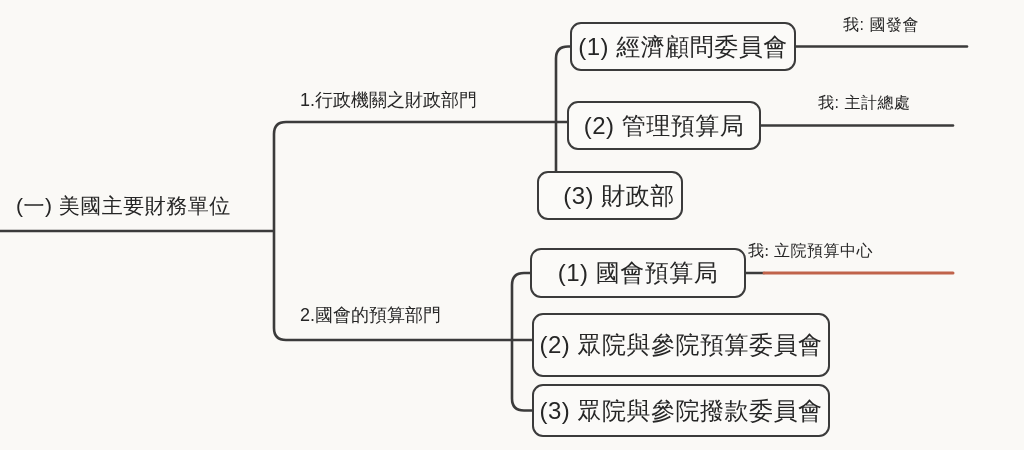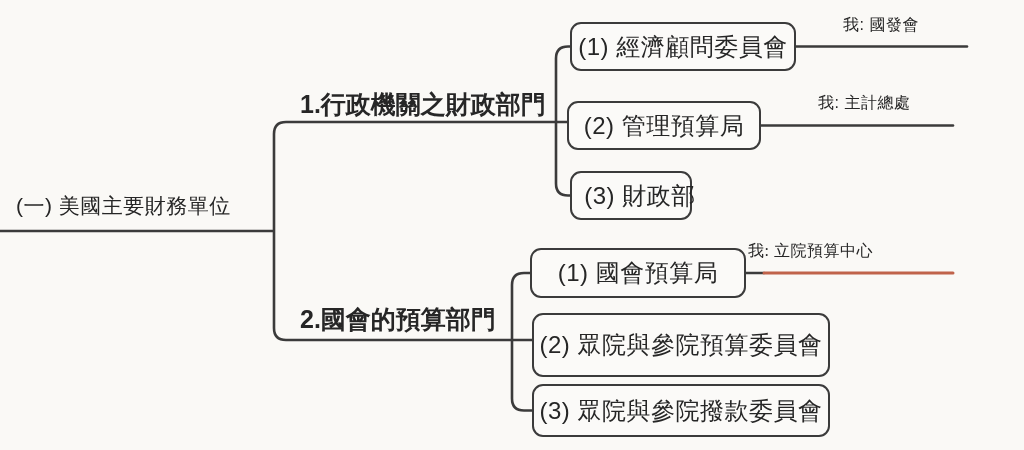--- a/index.html
+++ b/index.html
@@ -29,22 +29,22 @@
     position: absolute;
     left: 16px;
     top: 192px;
     font-size: 21px;
     font-weight: 500;
     letter-spacing: 0.5px;
     white-space: nowrap;
   }
   .branch-label {
     position: absolute;
-    font-size: 25px;
-    font-weight: 700;
+    font-size: 18px;
+    font-weight: 400;
     white-space: nowrap;
   }
   .branch-label.b1 { left: 300px; top: 88px; }
   .branch-label.b2 { left: 300px; top: 303px; }
   .node-box {
     position: absolute;
     box-sizing: border-box;
     border: 2.5px solid #3b3b3b;
     border-radius: 11px;
     background: #fbfaf8;
@@ -92,21 +92,21 @@
     <path d="M 764 273 H 953" fill="none" stroke="#c0634a" stroke-width="3" stroke-linecap="round"></path>
   </svg>
 
   <div class="root-label">(一) 美國主要財務單位</div>
 
   <div class="branch-label b1">1.行政機關之財政部門</div>
   <div class="branch-label b2">2.國會的預算部門</div>
 
   <div class="node-box" style="left:570px; top:22px; width:226px; height:49px;">(1) 經濟顧問委員會</div>
   <div class="node-box" style="left:567px; top:101px; width:194px; height:49px;">(2) 管理預算局</div>
-  <div class="node-box" style="left:570px; top:171px; width:122px; height:49px;padding-left:18px;">(3) 財政部</div>
+  <div class="node-box" style="left:537px; top:171px; width:146px; height:49px;padding-left:18px;">(3) 財政部</div>
 
   <div class="node-box" style="left:530px; top:248px; width:216px; height:50px;">(1) 國會預算局</div>
   <div class="node-box" style="left:532px; top:313px; width:298px; height:64px;">(2) 眾院與參院預算委員會</div>
   <div class="node-box" style="left:532px; top:384px; width:298px; height:53px;">(3) 眾院與參院撥款委員會</div>
 
   <div class="note-label note1">我: 國發會</div>
   <div class="note-label note2">我: 主計總處</div>
   <div class="note-label note3">我: 立院預算中心</div>
 
 </div>

